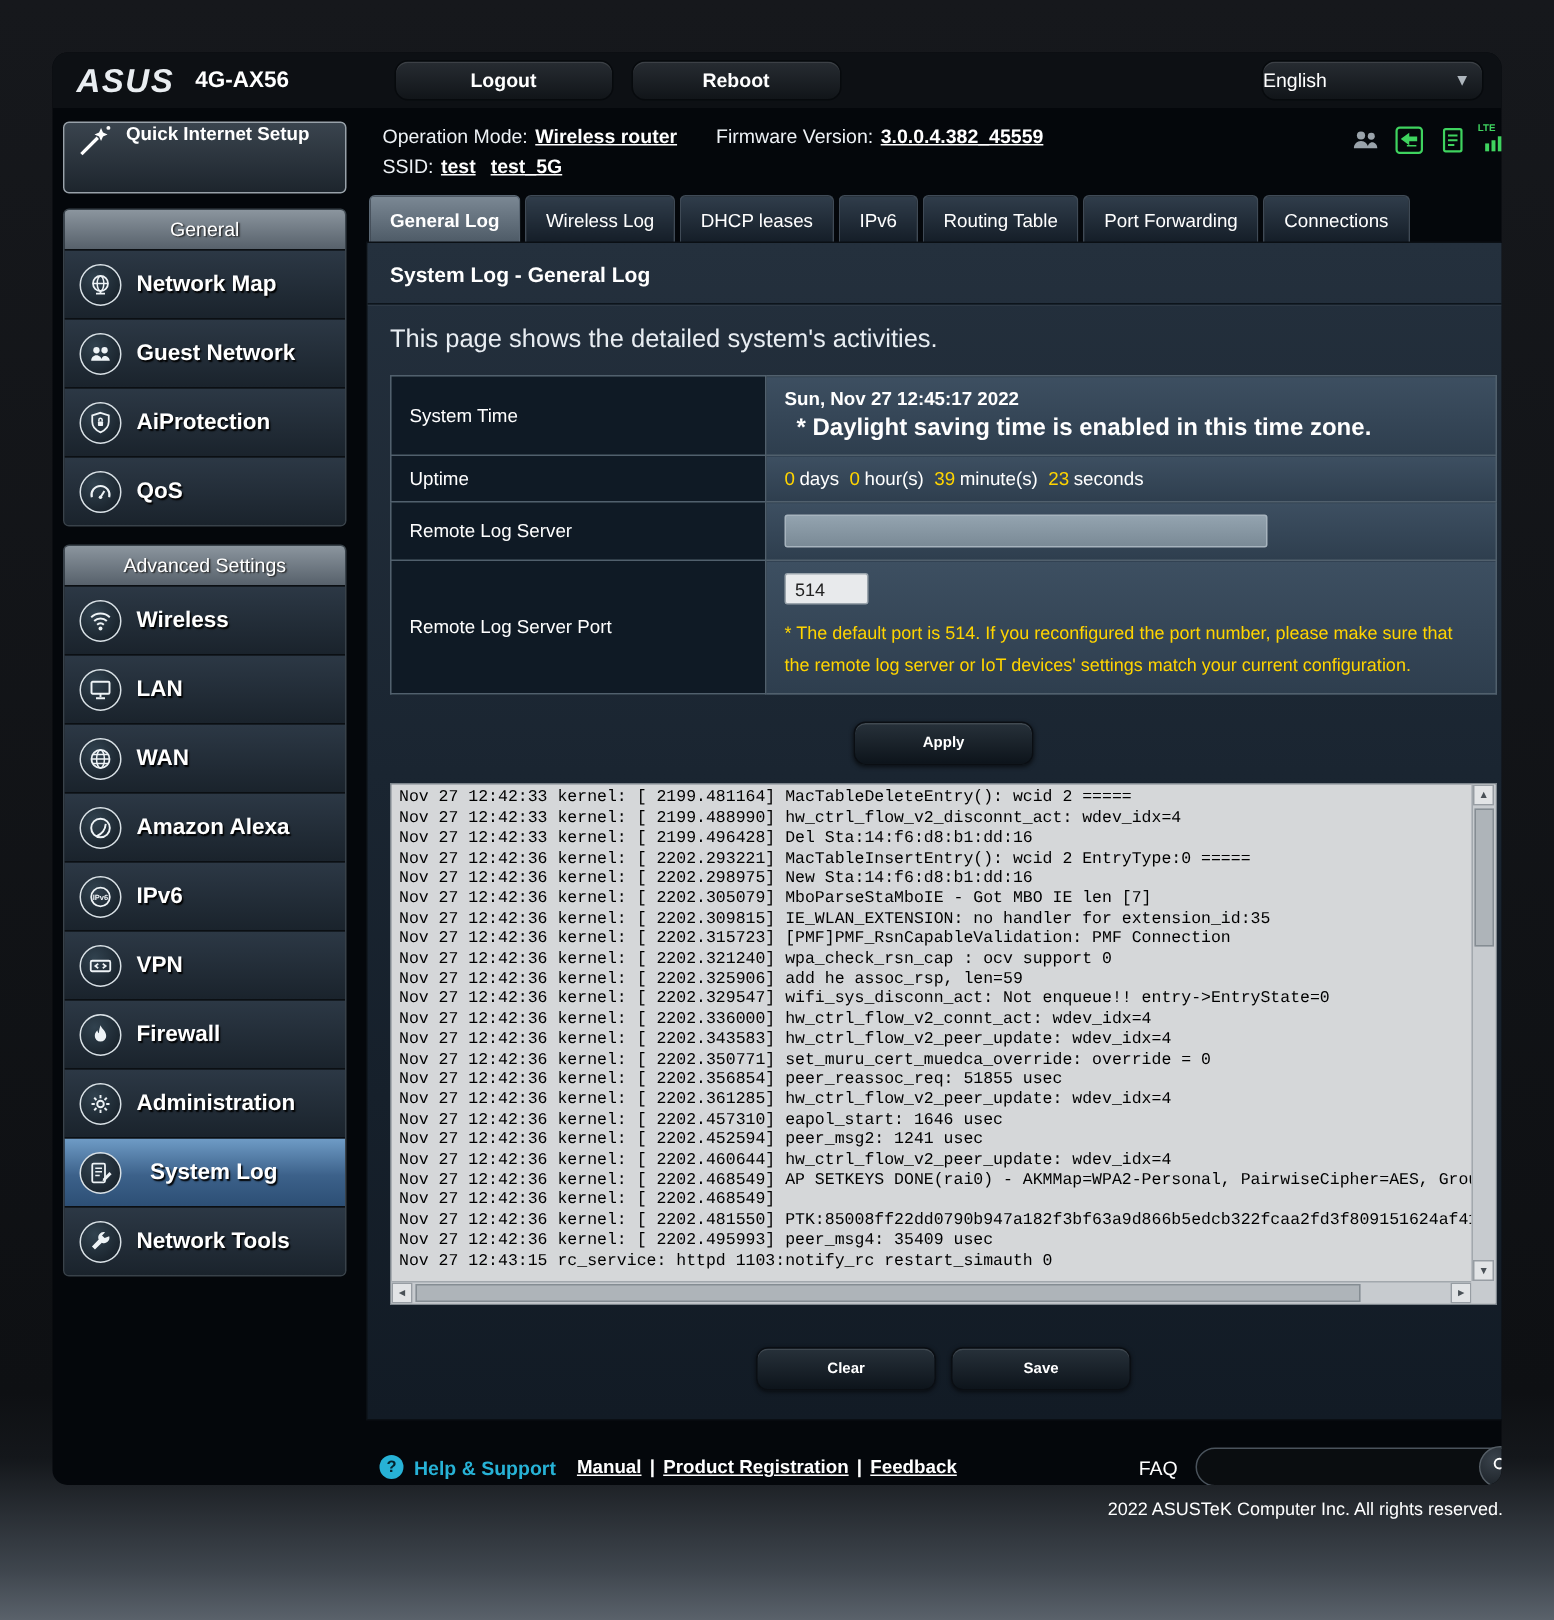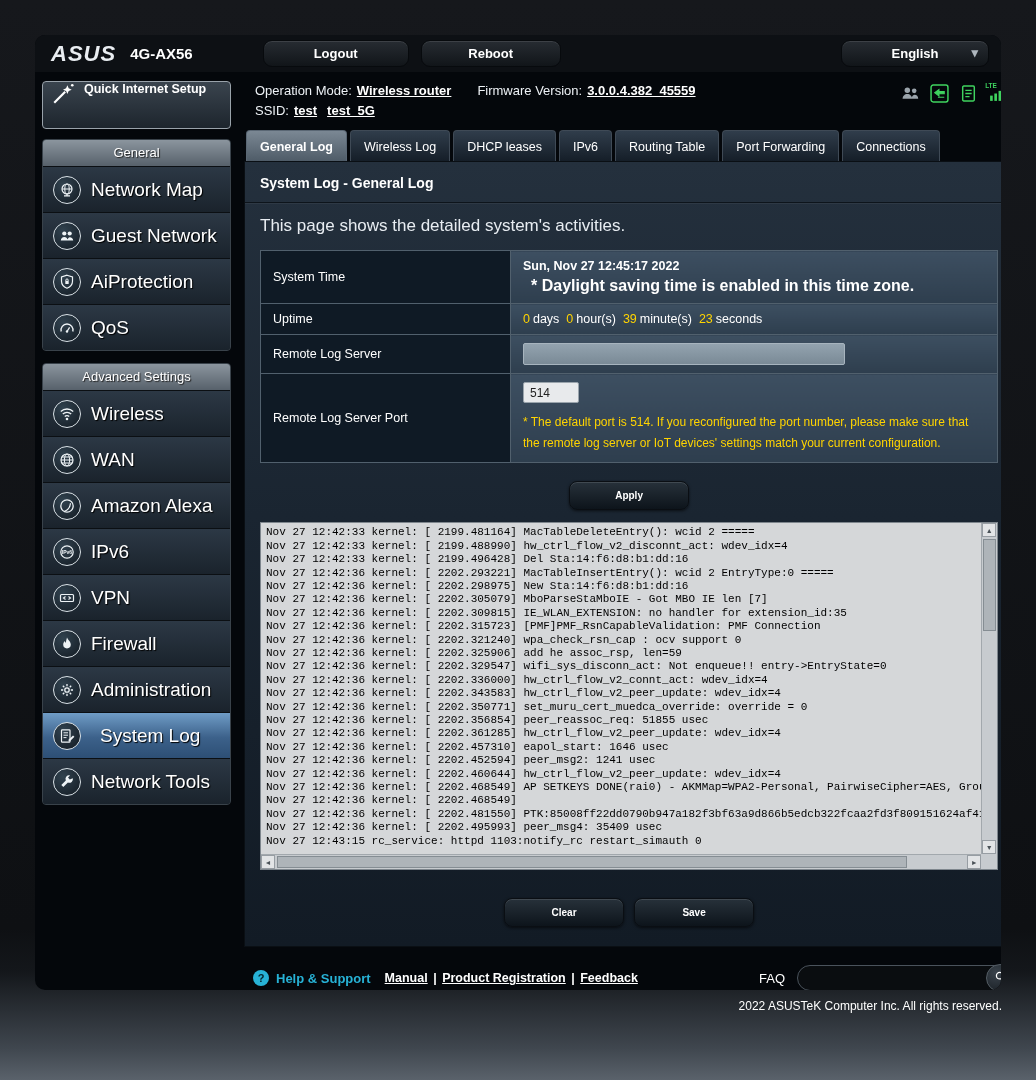--- a/index.html
+++ b/index.html
@@ -26,22 +26,22 @@
     background: linear-gradient(180deg,#272c32 0%,#111519 100%);
     box-shadow: inset 0 1px 0 rgba(255,255,255,.1);
     color:#fff; font-size:13px; font-weight:bold; font-family:inherit;
   }
   .top-btn + .top-btn { margin-left:12px; width:140px; }
   .lang {
     margin-left:auto; margin-right:12px; width:148px; height:27px; position:relative;
     border:1px solid #070a0d; border-radius:9px;
     background: linear-gradient(180deg,#272c32 0%,#111519 100%);
     box-shadow: inset 0 1px 0 rgba(255,255,255,.1);
-    display:flex; align-items:center; justify-content:center;
-    color:#fff; font-size:13px; font-weight:bold;
+    display:flex; align-items:center; justify-content:flex-start;
+    color:#fff; font-size:13px; font-weight:normal;
   }
   .lang .caret { position:absolute; right:10px; top:4px; color:#aeb6bd; font-size:13px; }
   
   .main-row { display:flex; height: calc(100% - 37px); }
   .sidebar { width:202px; padding:6px 4px 0 5px; flex:none; }
   .content { flex:1; position:relative; padding-left:8px; }
   
   .qis {
     margin:3px 2px 10px 2px; height:48px; border:1px solid #99a2aa; border-radius:4px;
     background: linear-gradient(180deg,#3a444e 0%,#1d252d 100%);
@@ -61,21 +61,21 @@
     background: linear-gradient(180deg,#2c3845 0%,#1a232c 100%);
     border-top:1px solid #0b0f13; cursor:pointer;
   }
   .nav-item.active { background: linear-gradient(180deg,#6f9cc6 0%,#3c618a 55%,#2d4f75 100%); gap: 19px; }
   .nav-icon {
     width:28px; height:28px; flex:none; border-radius:50%;
     border:1.5px solid #d9e1e6; background: radial-gradient(circle at 35% 30%, #31424f, #131b23);
     display:flex; align-items:center; justify-content:center;
   }
   .nav-icon svg { width:16px; height:16px; }
-  .nav-label { color:#fff; font-size:19px; font-weight:normal; text-shadow:1px 1px 1px #000; }
+  .nav-label { color:#fff; font-size:15px; font-weight:bold; text-shadow:1px 1px 1px #000; }
   
   .infobar { padding:9px 6px 0 10px; color:#eef2f6; font-size:13px; line-height:1.55; position:relative; }
   .infolabel { margin-right:5px; }
   a.infolink { color:#fff; font-weight:bold; text-decoration:underline; margin-right:26px; cursor:pointer; }
   a.infolink.ssid { margin-right:10px; }
   .status-icons { position:absolute; right:18px; top:12px; display:flex; gap:10px; align-items:flex-end; }
   .status-icon { position:relative; width:19px; height:19px; display:inline-block; }
   .status-icon svg { width:19px; height:19px; }
   .icon-label { position:absolute; top:-3px; left:-3px; font-size:6.5px; font-weight:bold; color:#3fd35f; }
   
@@ -244,20 +244,29 @@
             <div class="nav-section">
               <div class="nav-header">Advanced Settings</div>
               <div class="nav-item">
                 <span class="nav-icon">
                   <svg viewBox="0 0 16 16">
                     <path d="M1.8 5.5a9 9 0 0 1 12.4 0M3.8 8a6 6 0 0 1 8.4 0M5.8 10.5a3 3 0 0 1 4.4 0" fill="none" stroke="#eef3f6" stroke-width="1.3"></path>
                     <circle cx="8" cy="13" r="1.3" fill="#eef3f6"></circle>
                   </svg>
                 </span>
                 <span class="nav-label">Wireless</span>
+              </div>
+              <div class="nav-item">
+                <span class="nav-icon">
+                  <svg viewBox="0 0 16 16">
+                    <rect x="2" y="2.5" width="12" height="8" rx="0.8" fill="none" stroke="#eef3f6" stroke-width="1.3"></rect>
+                    <path d="M8 10.5v2.2M5 13.5h6" stroke="#eef3f6" stroke-width="1.3"></path>
+                  </svg>
+                </span>
+                <span class="nav-label">LAN</span>
               </div>
               <div class="nav-item">
                 <span class="nav-icon">
                   <svg viewBox="0 0 16 16">
                     <circle cx="8" cy="8" r="6" fill="none" stroke="#eef3f6" stroke-width="1.2"></circle>
                     <ellipse cx="8" cy="8" rx="2.6" ry="6" fill="none" stroke="#eef3f6" stroke-width="1"></ellipse>
                     <path d="M2 8h12M2.8 5h10.4M2.8 11h10.4" stroke="#eef3f6" stroke-width="1"></path>
                   </svg>
                 </span>
                 <span class="nav-label">WAN</span>

